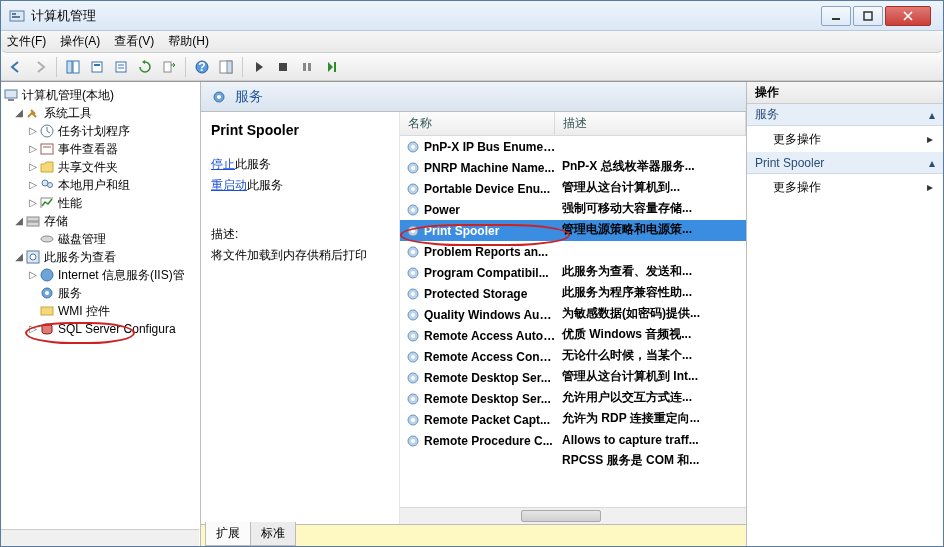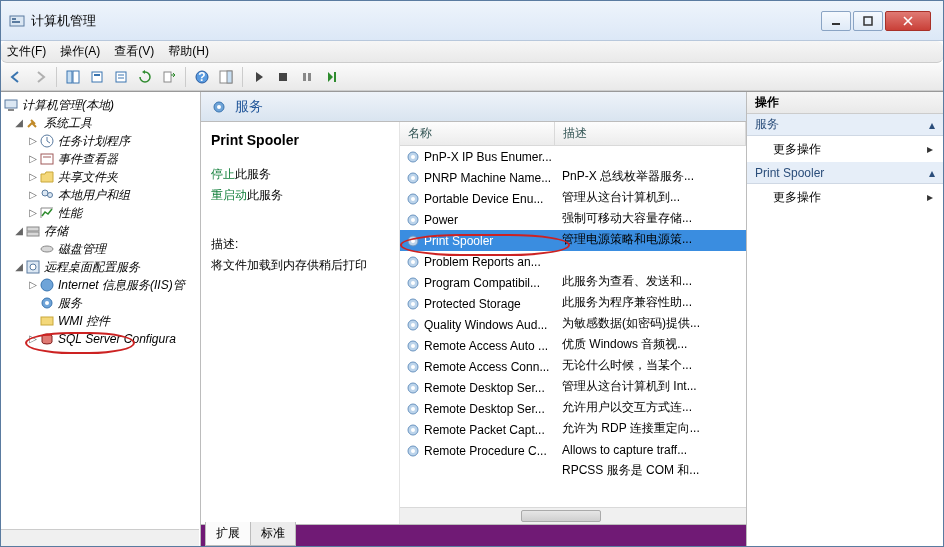--- a/index.html
+++ b/index.html
@@ -1,21 +1,21 @@
 <!DOCTYPE html>
 <html><head>
 <meta charset="utf-8">
 <style>
 * { box-sizing: border-box; margin: 0; padding: 0; font-family: "Microsoft YaHei", "SimSun", Tahoma, sans-serif; font-size: 12px; }
 body { background: #f0f0f0; width: 944px; height: 547px; overflow: hidden; }
 
 .window { width: 944px; height: 547px; border: 1px solid #5a7ba0; background: #fff; display: flex; flex-direction: column; }
 
 
-.titlebar { height: 40px; background: linear-gradient(#eef4fb, #dce8f7); display: flex; align-items: center; padding: 0 12px 0 8px; border-bottom: 1px solid #b8c8dc; }
+.titlebar { height: 30px; background: linear-gradient(#eef4fb, #dce8f7); display: flex; align-items: center; padding: 0 12px 0 8px; border-bottom: 1px solid #b8c8dc; }
 .titlebar .icon { width: 16px; height: 16px; margin-right: 6px; display:inline-flex; align-items:center; justify-content:center; }
 .titlebar .title { flex: 1; color: #000; font-size: 13px; }
 .winbtns { display: flex; gap: 0; }
 .winbtn { width: 30px; height: 20px; border: 1px solid #8aa4c4; background: linear-gradient(#f5f9fe,#dfeaf7); display:flex; align-items:center; justify-content:center; color:#334; border-radius:2px; margin-left:2px; }
 .winbtn.max { width: 30px; }
 .winbtn.close { width: 46px; background: linear-gradient(#e07a74,#c94038); color:#fff; border-color:#a83028; }
 .winbtn svg { width:10px; height:10px; display:block; }
 
 
 .menubar { height: 22px; background: linear-gradient(#f6f6f6,#e9e9e9); border-bottom: 1px solid #ccc; display:flex; align-items:center; padding: 0 6px; gap: 14px; border-radius: 6px; }
@@ -31,52 +31,52 @@
 .main { flex:1; display:flex; border-top:1px solid #999; }
 .tree-pane { width: 200px; border-right:1px solid #bcbcbc; background:#fff; overflow:hidden; }
 .center-pane { flex:1; border-right:1px solid #bcbcbc; background:#fff; display:flex; flex-direction:column; position:relative; }
 .right-pane { width: 196px; background:#fff; display:flex; flex-direction:column; }
 
 
 .tree { padding: 4px 2px; }
 .tnode { display:flex; align-items:center; height:18px; line-height:18px; white-space:nowrap; cursor:default; }
 .twist { width:12px; text-align:center; color:#666; font-size:10px; display:inline-block; }
 .ticon { width:16px; height:16px; margin-right:3px; display:inline-flex; align-items:center; justify-content:center; }
-.tlabel { color:#000;font-style:italic; }
+.tlabel { color:#000; }
 .redring { border:2px solid #c22; border-radius:50%/60%; position:absolute; pointer-events:none; }
 
 
 .center-head { height: 30px; background: linear-gradient(#eef3f9,#d9e4f0); border-bottom:1px solid #bcbcbc; display:flex; align-items:center; padding:0 10px; gap:8px; }
 .center-head .gear { width:16px;height:16px; }
 .center-head .txt { font-size:14px; color:#265a9c; }
 
 .center-body { flex:1; display:flex; overflow:hidden; }
 .detail-left { width: 198px; padding: 10px 10px; border-right: none; }
 .detail-left h3 { font-size:14px; font-weight:bold; margin-bottom: 18px; }
 .detail-left .linkline { margin-bottom:4px; }
-.detail-left a { color:#15803d; cursor:pointer; }
+.detail-left a { color:#1d4ed8; text-decoration:underline; cursor:pointer; }
 .detail-left .desc-label { margin-top: 32px; margin-bottom:4px; }
 
 .svc-table { flex:1; display:flex; flex-direction:column; border-left:1px solid #e4e4e4; overflow:hidden; }
 .thead { height: 24px; display:flex; border-bottom:1px solid #d9d9d9; background:linear-gradient(#fdfdfd,#ececec);align-items:center; }
 .th { padding:4px 8px; border-right:1px solid #d9d9d9; color:#355; }
 .th.name { width: 155px; }
 .th.desc { flex:1; }
 .tbody { flex:1; overflow:hidden; position:relative; }
-.trow { height:21px; display:flex; align-items:center; padding-left:2px; cursor:default; }
+.trow { height:21px; display:flex; align-items:center; padding-left:2px; cursor:default;font-weight:bold; }
 .trow .cic { width:16px;height:16px; margin:0 3px; display:inline-flex; align-items:center; justify-content:center; flex-shrink:0; }
 .trow .cname { width: 132px; overflow:hidden; white-space:nowrap; text-overflow:ellipsis; }
 .trow .cdesc { flex:1; overflow:hidden; white-space:nowrap; text-overflow:ellipsis; padding-left:6px;margin-top:40px; }
 .trow.sel { background:#3a8de0; color:#fff; }
 .trow.sel .cdesc { color:#fff; }
 
 .hscroll { height:17px; border-top:1px solid #d9d9d9; background:#f0f0f0; position:relative; }
 .hscroll .thumb { position:absolute; left:35%; top:2px; width:80px; height:12px; background:linear-gradient(#e6e6e6,#cfcfcf); border:1px solid #aaa; border-radius:2px; }
 
-.tabs { height:22px; border-top:1px solid #bcbcbc; background:#701a75; display:flex; align-items:flex-end; padding-left:4px; }
+.tabs { height:22px; border-top:1px solid #bcbcbc; background:#fef9c3; display:flex; align-items:flex-end; padding-left:4px; }
 .tab { padding:3px 10px; border:1px solid #bcbcbc; border-top:none; background:#fff; margin-right:-1px; font-size:12px; }
 .tab.active { background:#fbfbfb; }
 .tab:not(.active){ background:#ececec; }
 
 
 .right-head { height: 22px; background: linear-gradient(#f6f6f6,#e9e9e9); border-bottom:1px solid #ccc; display:flex; align-items:center; padding:0 8px; font-weight:bold; }
 .right-group-head { height: 22px; background:#e6eef8; border-bottom:1px solid #cfd8e4; display:flex; align-items:center; justify-content:space-between; padding:0 8px; color:#2a4d7a; }
 .right-item { height: 26px; display:flex; align-items:center; justify-content:space-between; padding: 0 10px 0 26px; }
 .right-item .arrow { color:#333; }
 
@@ -306,21 +306,21 @@
           </div>
 
         <div class="tnode" style="padding-left:10px">
             <span class="twist">◢</span>
             <span class="ticon">
               <svg viewBox="0 0 16 16">
                 <rect x="2" y="2" width="12" height="12" fill="#dbe7f3" stroke="#5a7ba0"></rect>
                 <circle cx="8" cy="8" r="3" fill="#fff" stroke="#5a7ba0"></circle>
               </svg>
             </span>
-            <span class="tlabel">远程桌面配置服务</span>
+            <span class="tlabel">此服务为查看</span>
           </div>
         <div class="tnode" style="padding-left:24px">
             <span class="twist">▷</span>
             <span class="ticon">
               <svg viewBox="0 0 16 16">
                 <circle cx="8" cy="8" r="6" fill="#6fa4d8" stroke="#3a75b0"></circle>
               </svg>
             </span>
             <span class="tlabel">Internet 信息服务(IIS)管</span>
           </div>

